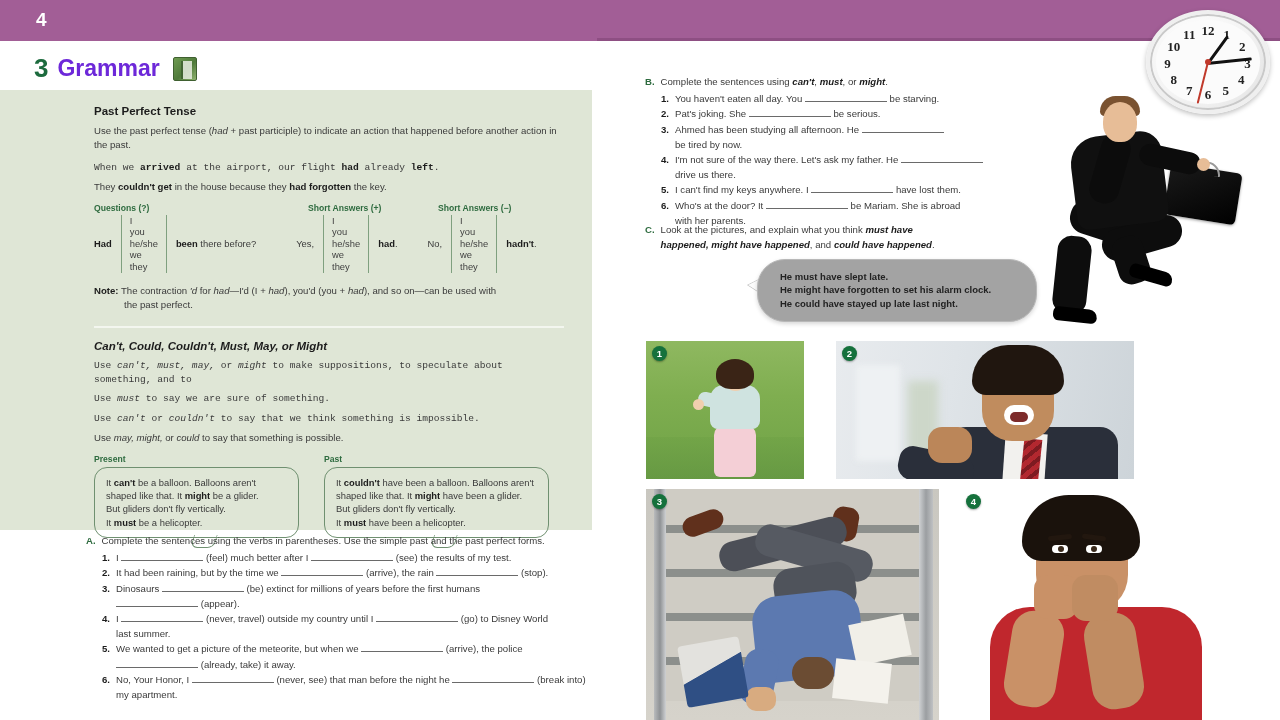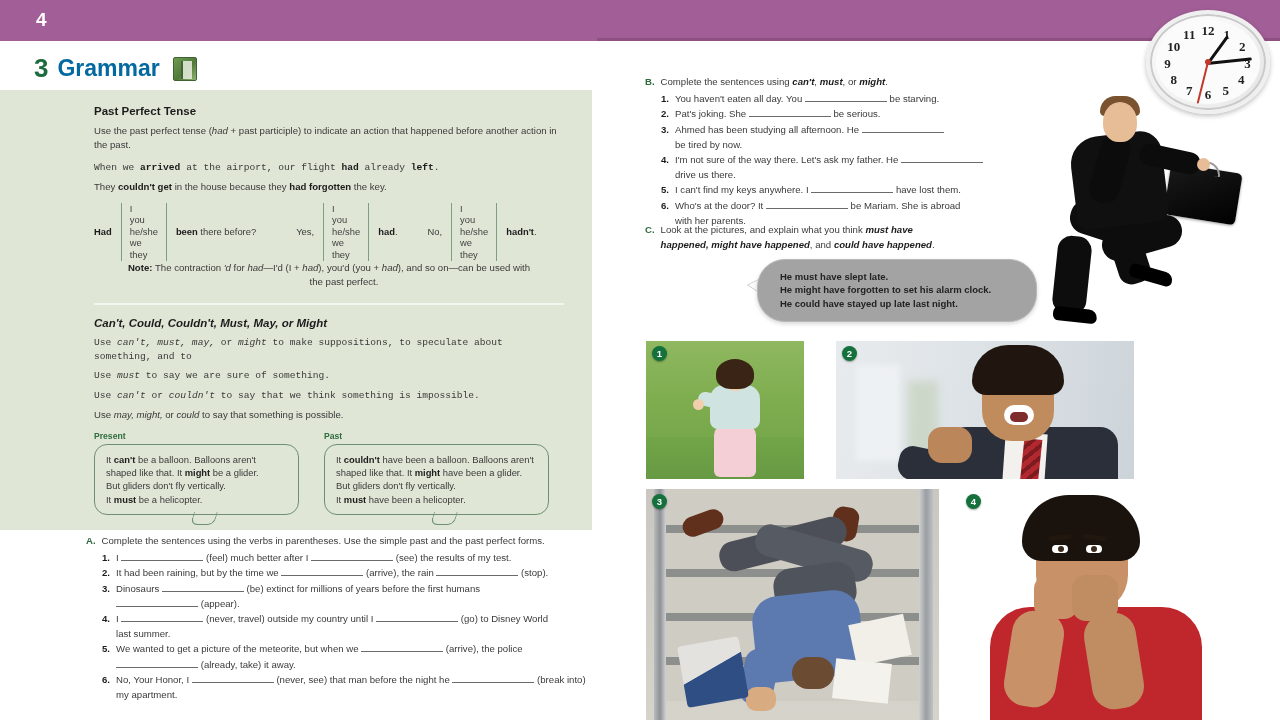--- a/index.html
+++ b/index.html
@@ -27,21 +27,21 @@
     font-size:17px; color:#ffffff; letter-spacing:.2px;
   }
   .header-edge{
     position:absolute; left:597px; top:38px; width:683px; height:3px;
     background:#8e4f83;
   }
 
   
   .sec-head{ position:absolute; left:34px; top:53px; display:flex; align-items:center; gap:9px;}
   .sec-num{ font-size:26px; font-weight:bold; color:#1d6b3e; }
-  .sec-name{ font-size:23px; font-weight:bold; color:#0369a1; }
+  .sec-name{ font-size:23px; font-weight:bold; color:#6d28d9; }
   .book-icon{
     width:24px;height:24px;margin-left:4px;
     background:linear-gradient(135deg,#6f9b52 0%,#4f7a3a 55%,#8fb36f 100%);
     border:1px solid #3f6030; border-radius:2px; position:relative;
   }
   .book-icon:after{
     content:""; position:absolute; left:7px; top:3px; width:9px; height:18px;
     background:#e9eee2; border-left:2px solid #3f6030; opacity:.85;
   }
 
@@ -60,21 +60,21 @@
   .gp-indent{ padding-left:22px; }
 
   
   .tbl-head{ display:flex; font-size:8.6px; font-weight:bold; color:#2e6b3f; margin-top:4px;}
   .tbl-head span{ display:block; }
   .tbl-wrap{ display:flex; align-items:center; font-size:9.4px; color:#3a3a3a; margin-top:2px;}
   .pron{ line-height:11.6px; padding:0 8px; color:#3f3f3f; }
   .vline{ width:1px; align-self:stretch; background:#7fa07f; }
   .cellpad{ padding:0 9px; }
   .bold{ font-weight:bold; color:#1c1c1c;}
-  .note{ font-size:9.6px; line-height:14px; color:#3a3a3a; text-align:center;}
+  .note{ font-size:9.6px; line-height:14px; color:#3a3a3a; margin-top:11px;}
   .note b{ color:#1c1c1c;}
   .note .hang{ display:block; padding-left:30px;}
   .divider{ height:2px; background:#f3f6ef; margin:14px 0 12px 0; }
 
   
   .bub-label{ font-size:8.6px; font-weight:bold; color:#2e6b3f; margin-bottom:3px;}
   .bubble{
     position:relative; border:1.6px solid #6f9070; border-radius:13px;
     padding:8px 12px 8px 11px; font-size:9.4px; line-height:13.4px;
     color:#3a3a3a; background:transparent;
@@ -266,20 +266,25 @@
       another action in the past.
     </div>
 
     <div class="gp-p tight">
       When we <b>arrived</b> at the airport, our flight <b>had</b> already <b>left</b>.
     </div>
     <div class="gp-p">
       They <b>couldn't get</b> in the house because they <b>had forgotten</b> the key.
     </div>
 
+    <div class="tbl-head">
+      <span style="width:214px">Questions (?)</span>
+      <span style="width:130px">Short Answers (+)</span>
+      <span>Short Answers (−)</span>
+    </div>
 
     <div class="tbl-wrap">
       <span class="bold cellpad" style="padding-left:0">Had</span>
       <span class="vline"></span>
       <span class="pron">I<br>you<br>he/she<br>we<br>they</span>
       <span class="vline"></span>
       <span class="cellpad"><b class="bold">been</b> there before?</span>
       <span style="width:22px"></span>
       <span class="cellpad">Yes,</span>
       <span class="vline"></span>

